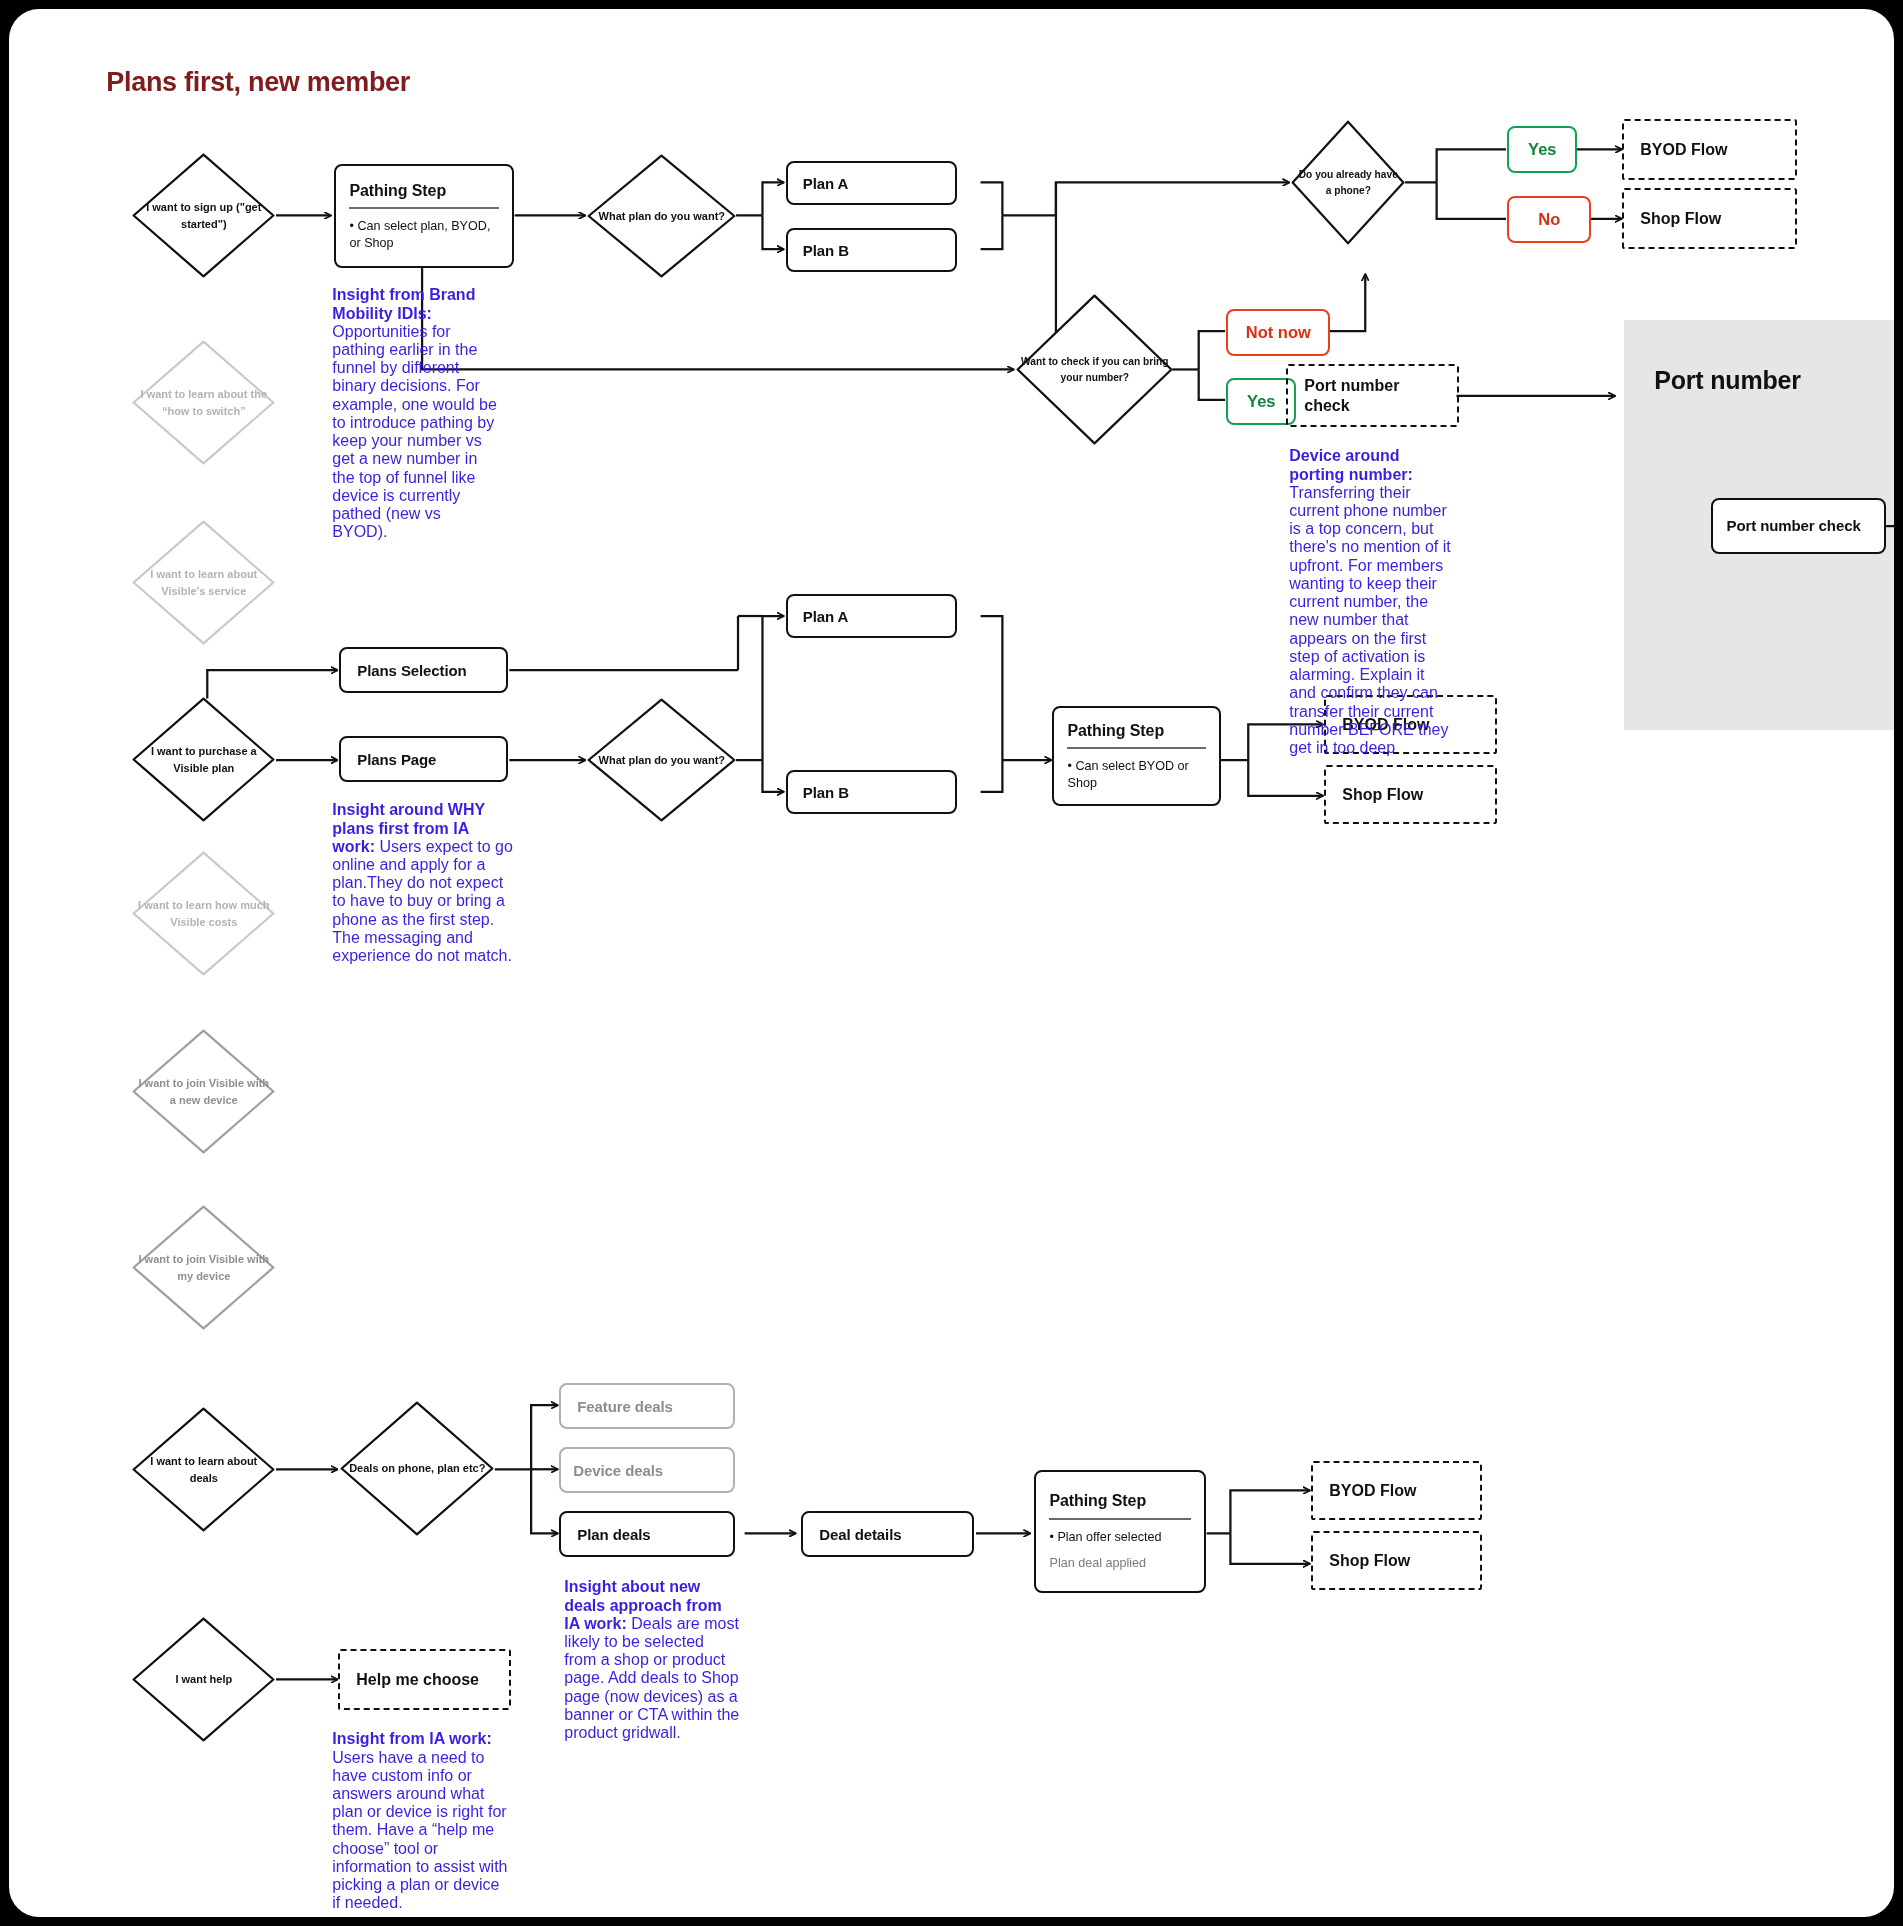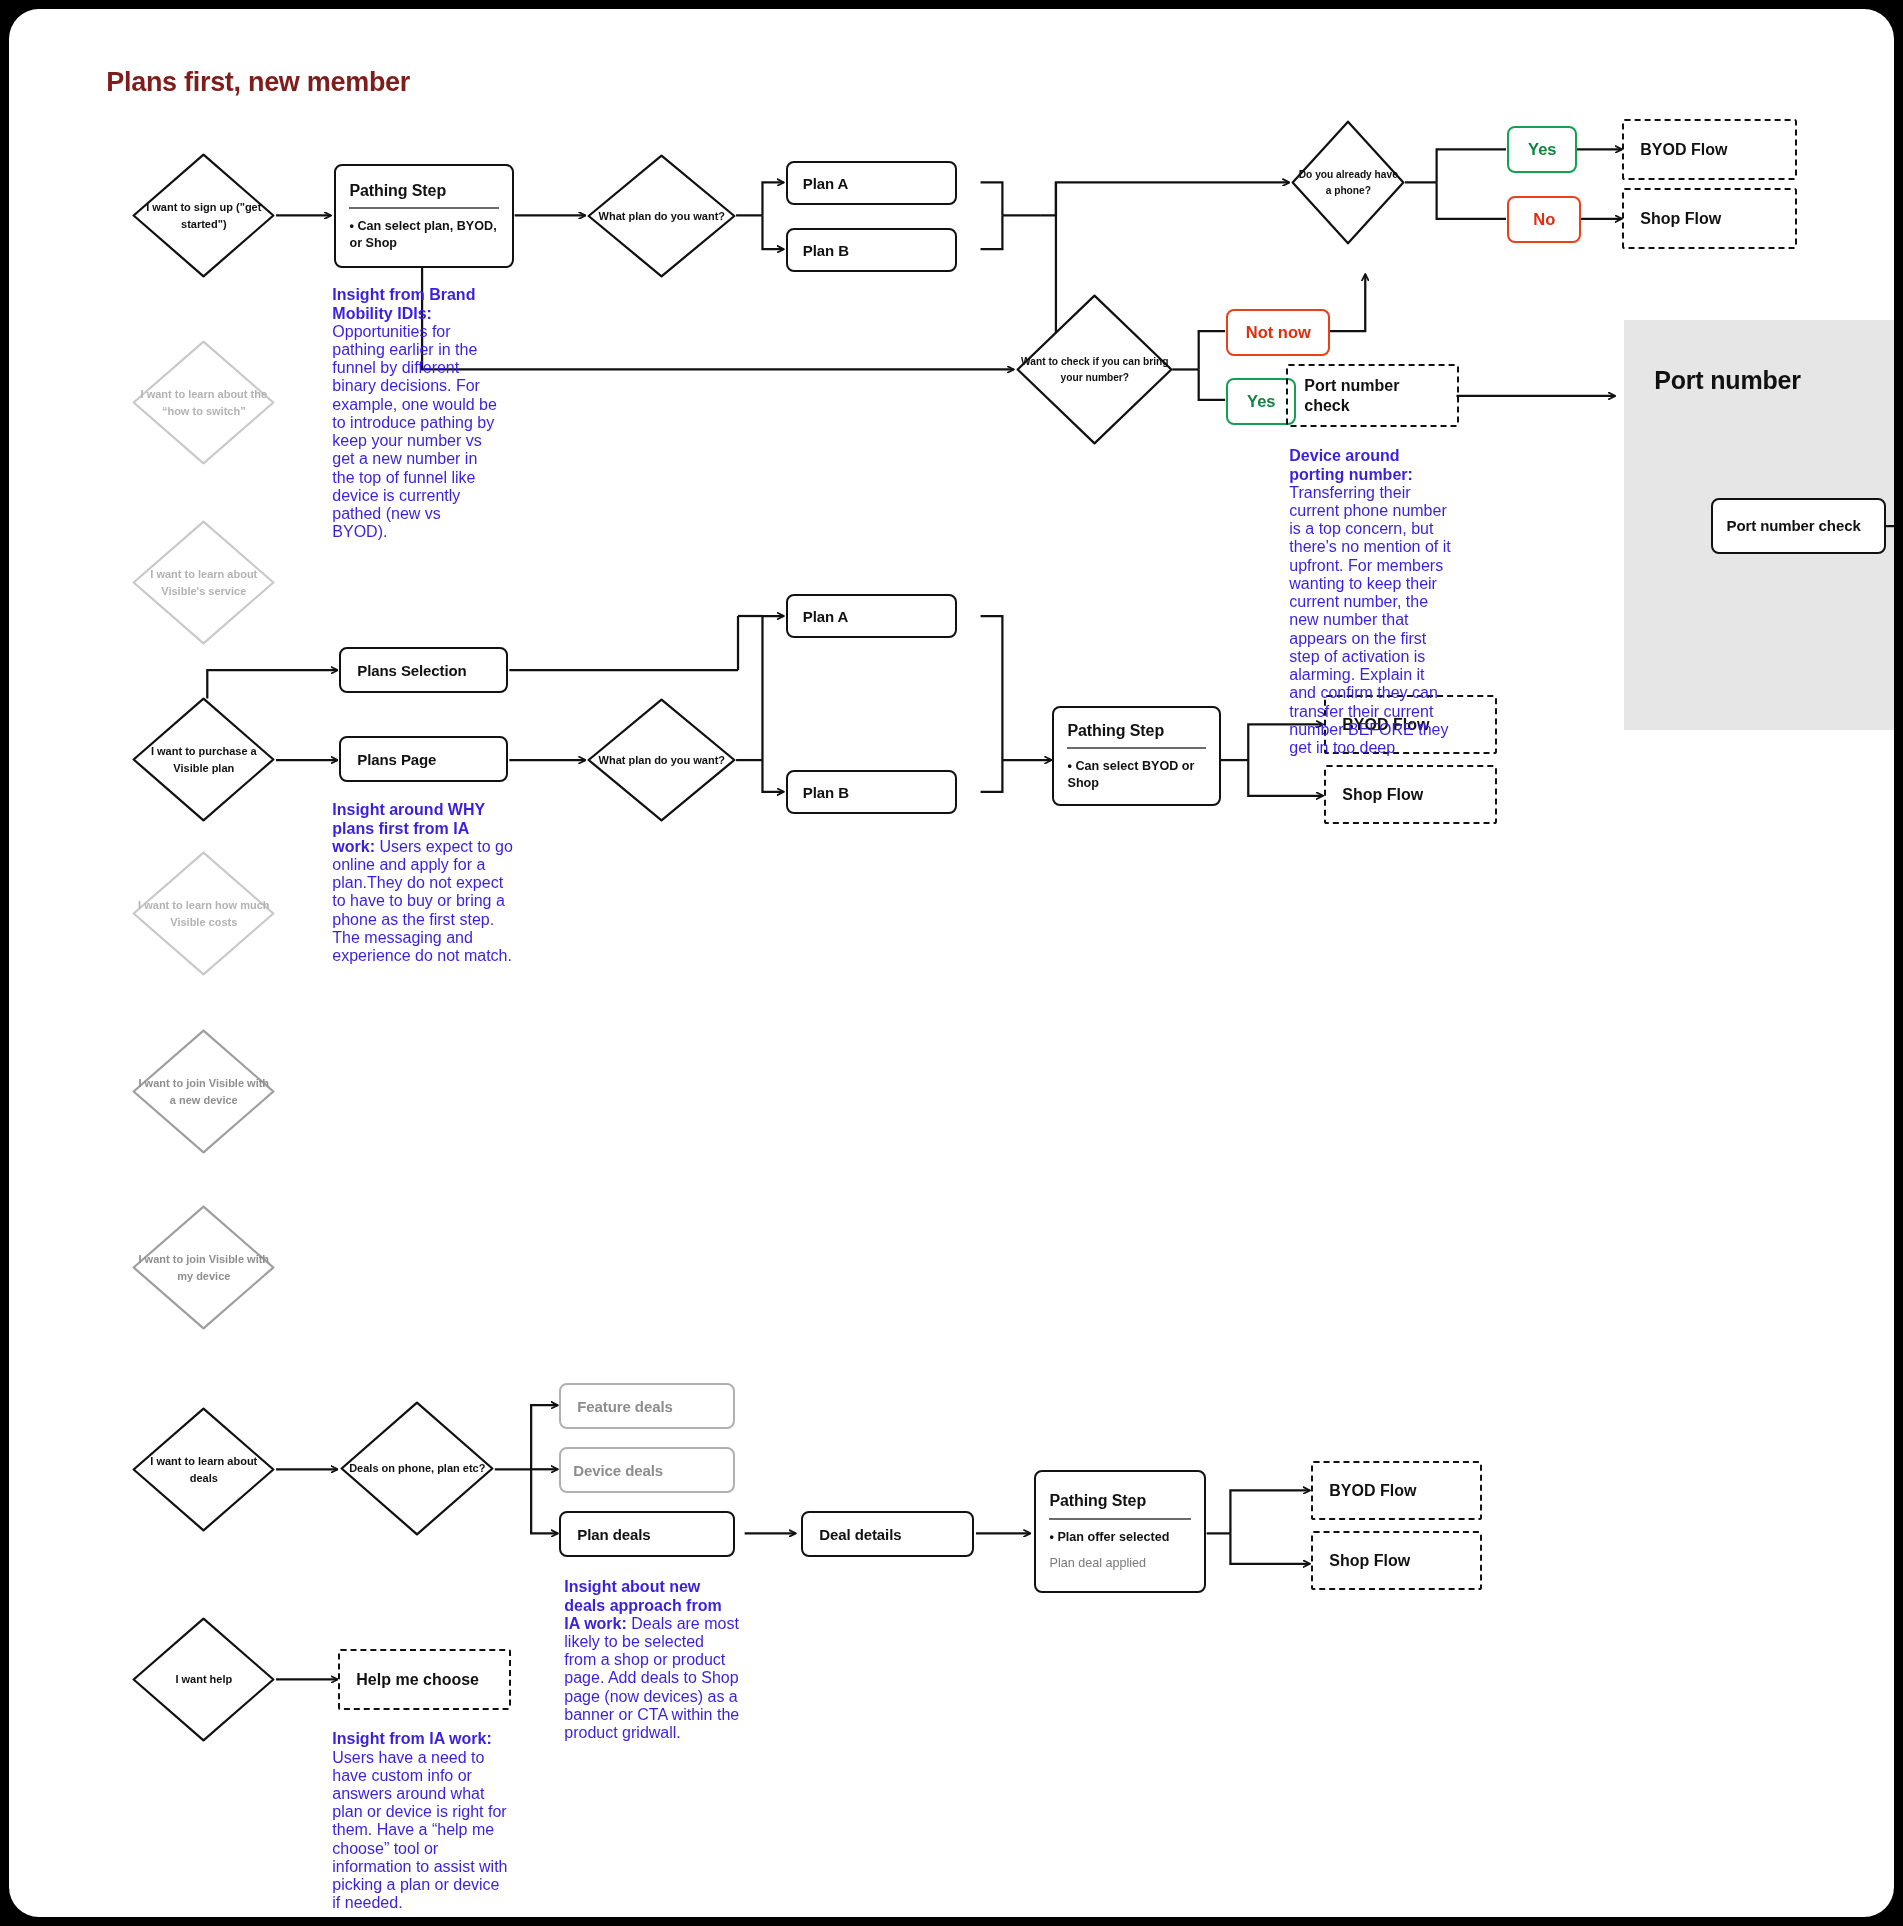--- a/index.html
+++ b/index.html
@@ -76,21 +76,21 @@
   }
   .box.plain .b-title { font-size: 15px; }
   .box .rule {
     height: 2px;
     background: #6b6b6b;
     margin: 7.3px 0 9.3px 0;
     width: 100%;
   }
   .box .b-bullet {
     font-size: 12.6px;
-    font-weight: 700;
+    font-weight: 400;
     color: #111111;
     line-height: 1.3;
   }
   .box .b-sub {
     font-size: 12.6px;
     font-weight: 400;
     color: #7a7a7a;
     line-height: 1.3;
     margin-top: 9.3px;
   }
@@ -330,21 +330,21 @@
   <div class="node diamond" style="left:1281px; top:110px; width:116px; height:127px;">
     <svg class="dshape" viewBox="0 0 176 192" preserveAspectRatio="none">
       <path d="M88,4 L172,96 L88,188 L4,96 Z" fill="#fff" stroke="#111" stroke-width="3.4" stroke-linejoin="round"></path>
     </svg>
     <div class="dtext" style="font-size:10.2px;">Do you already have a phone?</div>
   </div>
 
   <div class="node pill yes" style="left:1498px; top:117px; width:70px; height:47px;">
     <span>Yes</span>
   </div>
-  <div class="node pill no" style="left:1498px; top:187px; width:74px; height:47px;">
+  <div class="node pill no" style="left:1498px; top:187px; width:84px; height:47px;">
     <span>No</span>
   </div>
 
   <div class="node dashbox" style="left:1613px; top:110px; width:175px; height:61px;">
     <div class="b-title">BYOD Flow</div>
   </div>
   <div class="node dashbox" style="left:1613px; top:179px; width:175px; height:61px;">
     <div class="b-title">Shop Flow</div>
   </div>
 

